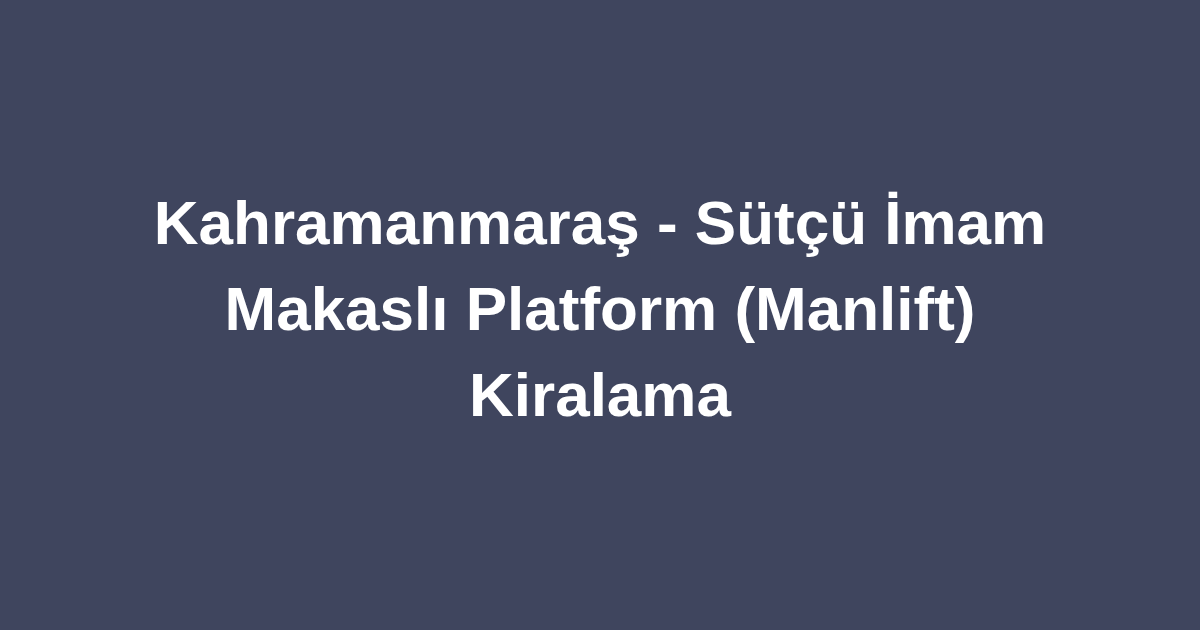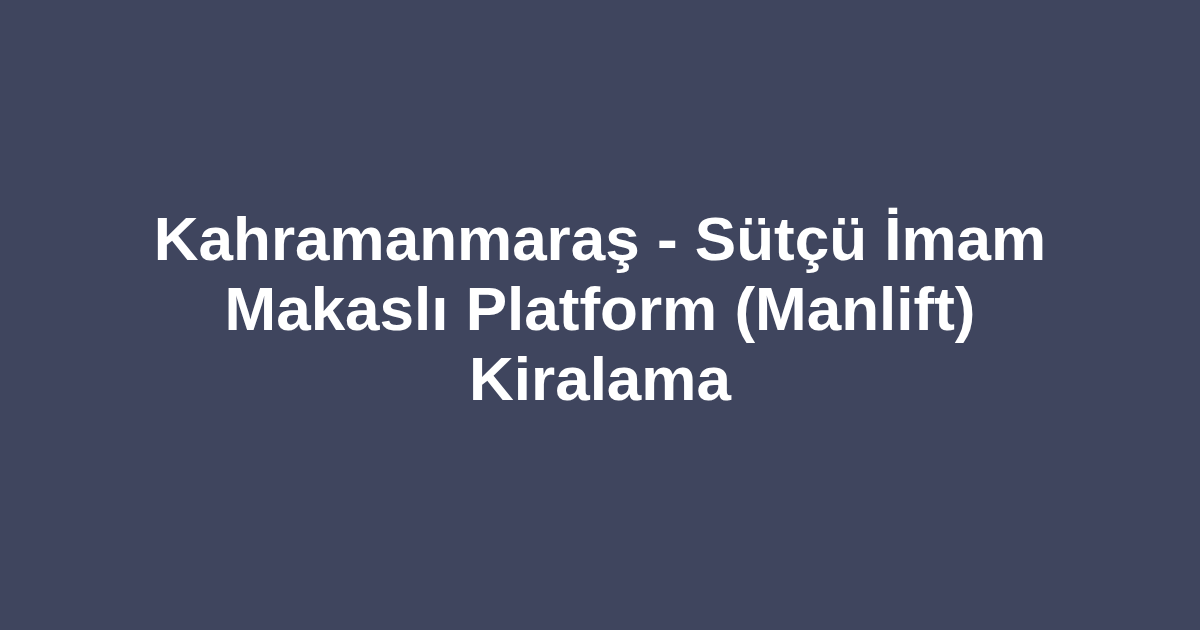--- a/index.html
+++ b/index.html
@@ -41,21 +41,21 @@
     
     transform: translateY(-6px);
   }
 
   .headline {
     margin: 16px;
     color: #ffffff;
     font-family: "Liberation Sans", "DejaVu Sans", sans-serif;
     font-size: 62px;
     font-weight: 700;
-    line-height: 70px;
+    line-height: 86px;
     letter-spacing: 0px;
     text-align: center;
     white-space: pre-line;     
     word-break: normal;
     max-width: 1060px;
     text-rendering: optimizeLegibility;
   }
 
   
   .visually-hidden {

